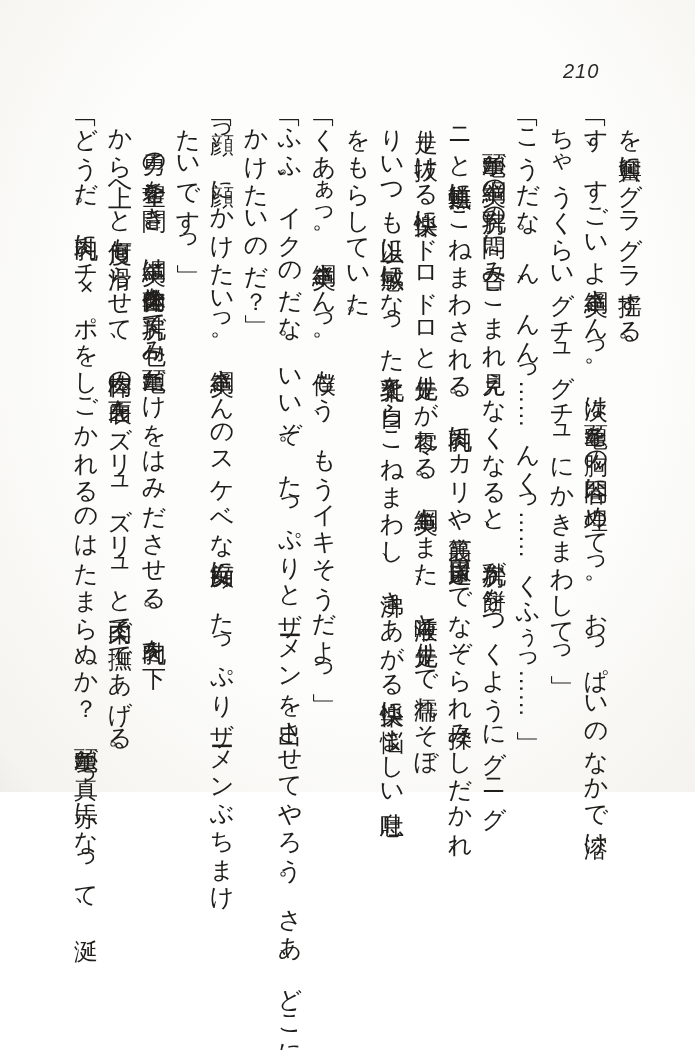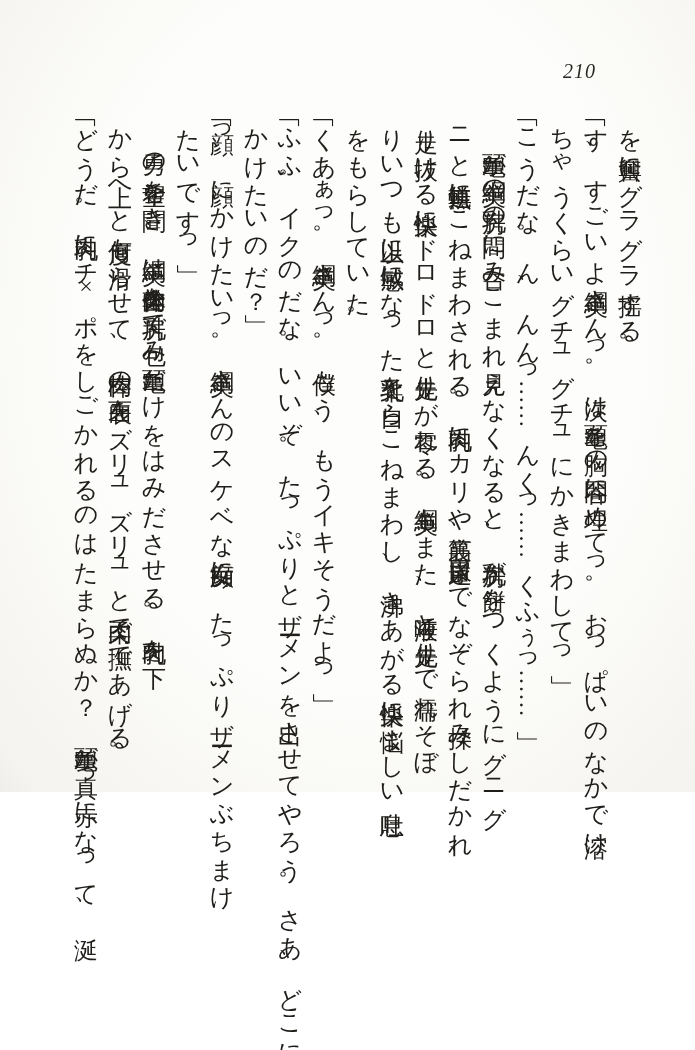--- a/index.html
+++ b/index.html
@@ -8,21 +8,21 @@
     width: 695px;
     height: 1050px;
     overflow: hidden;
   }
   .book-page {
     position: relative;
     width: 695px;
     height: 792px;
     background:
       radial-gradient(ellipse at 52% 42%, #fdfdfb 55%, #f4f3ef 95%, #efeeea 100%);
-    font-family: Liberation Serif, serif;
+    font-family: Liberation Sans, sans-serif;
   }
   .page-number {
     position: absolute;
     top: 60px;
     left: 563px;
     font-size: 20px;
     font-style: italic;
     letter-spacing: 1px;
     color: #2b2925;
   }

